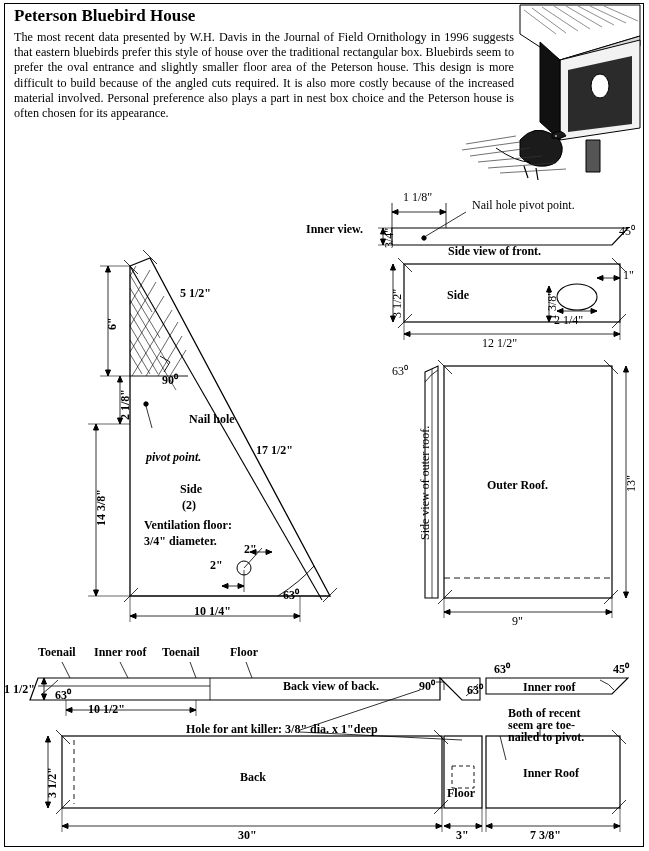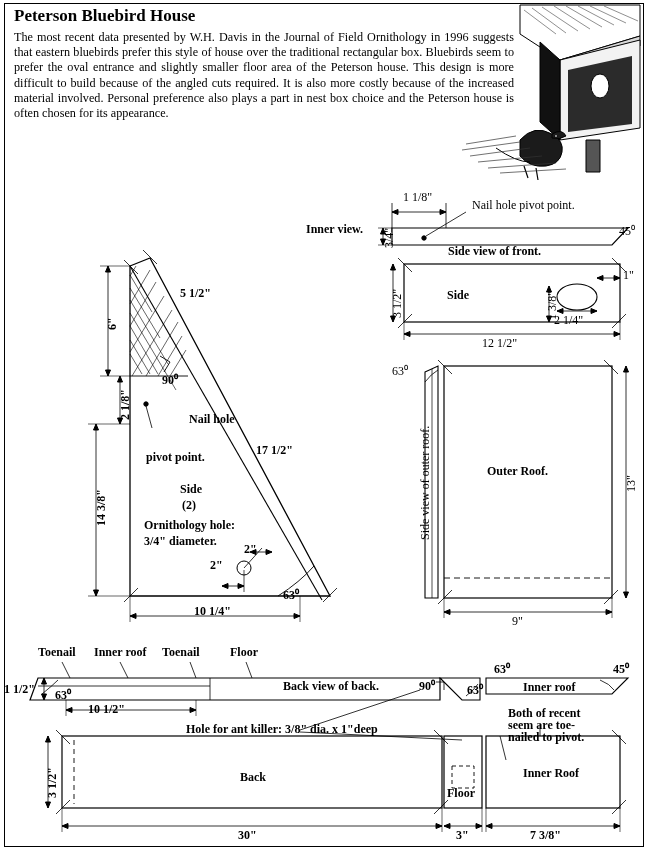--- a/index.html
+++ b/index.html
@@ -313,35 +313,35 @@
 
 <div class="t lbl vert" style="left:390px;top:318px;transform:rotate(-90deg);">3 1/2"</div>
 <div class="t lbl-b" style="left:447px;top:288px;">Side</div>
 <div class="t lbl vert" style="left:545px;top:320px;transform:rotate(-90deg);">1 3/8"</div>
 <div class="t lbl" style="left:623px;top:268px;">1"</div>
 <div class="t lbl" style="left:554px;top:313px;">2 1/4"</div>
 <div class="t lbl" style="left:482px;top:336px;">12 1/2"</div>
 
 <div class="t lbl" style="left:392px;top:362px;">63⁰</div>
 <div class="t lbl vert" style="left:418px;top:540px;transform:rotate(-90deg);">Side view of outer roof.</div>
-<div class="t lbl-b" style="left:487px;top:464px;">Outer Roof.</div>
+<div class="t lbl-b" style="left:487px;top:478px;">Outer Roof.</div>
 <div class="t lbl vert" style="left:624px;top:492px;transform:rotate(-90deg);">13"</div>
 <div class="t lbl" style="left:512px;top:614px;">9"</div>
 
 <div class="t lbl-b" style="left:180px;top:286px;">5 1/2"</div>
 <div class="t lbl-b vert" style="left:105px;top:330px;transform:rotate(-90deg);">6"</div>
 <div class="t lbl-b" style="left:162px;top:371px;">90⁰</div>
 <div class="t lbl-b vert" style="left:118px;top:420px;transform:rotate(-90deg);">2 1/8"</div>
 <div class="t lbl-b" style="left:146px;top:412px;margin-left:43px;">Nail hole</div>
-<div class="t lbl-b" style="left:146px;top:450px;">pivot point.</div>
+<div class="t lbl-b" style="left:146px;top:450px;font-style:italic;">pivot point.</div>
 <div class="t lbl-b vert" style="left:94px;top:526px;transform:rotate(-90deg);">14 3/8"</div>
 <div class="t lbl-b" style="left:256px;top:443px;">17 1/2"</div>
 <div class="t lbl-b" style="left:180px;top:482px;">Side</div>
 <div class="t lbl-b" style="left:182px;top:498px;">(2)</div>
-<div class="t lbl-b" style="left:144px;top:518px;">Ornithology hole:</div>
+<div class="t lbl-b" style="left:144px;top:518px;">Ventilation floor:</div>
 <div class="t lbl-b" style="left:144px;top:534px;">3/4" diameter.</div>
 <div class="t lbl-b" style="left:244px;top:542px;">2"</div>
 <div class="t lbl-b" style="left:210px;top:558px;">2"</div>
 <div class="t lbl-b" style="left:283px;top:586px;">63⁰</div>
 <div class="t lbl-b" style="left:194px;top:604px;">10 1/4"</div>
 
 <div class="t lbl-b" style="left:38px;top:645px;">Toenail</div>
 <div class="t lbl-b" style="left:94px;top:645px;">Inner roof</div>
 <div class="t lbl-b" style="left:162px;top:645px;">Toenail</div>
 <div class="t lbl-b" style="left:230px;top:645px;">Floor</div>

